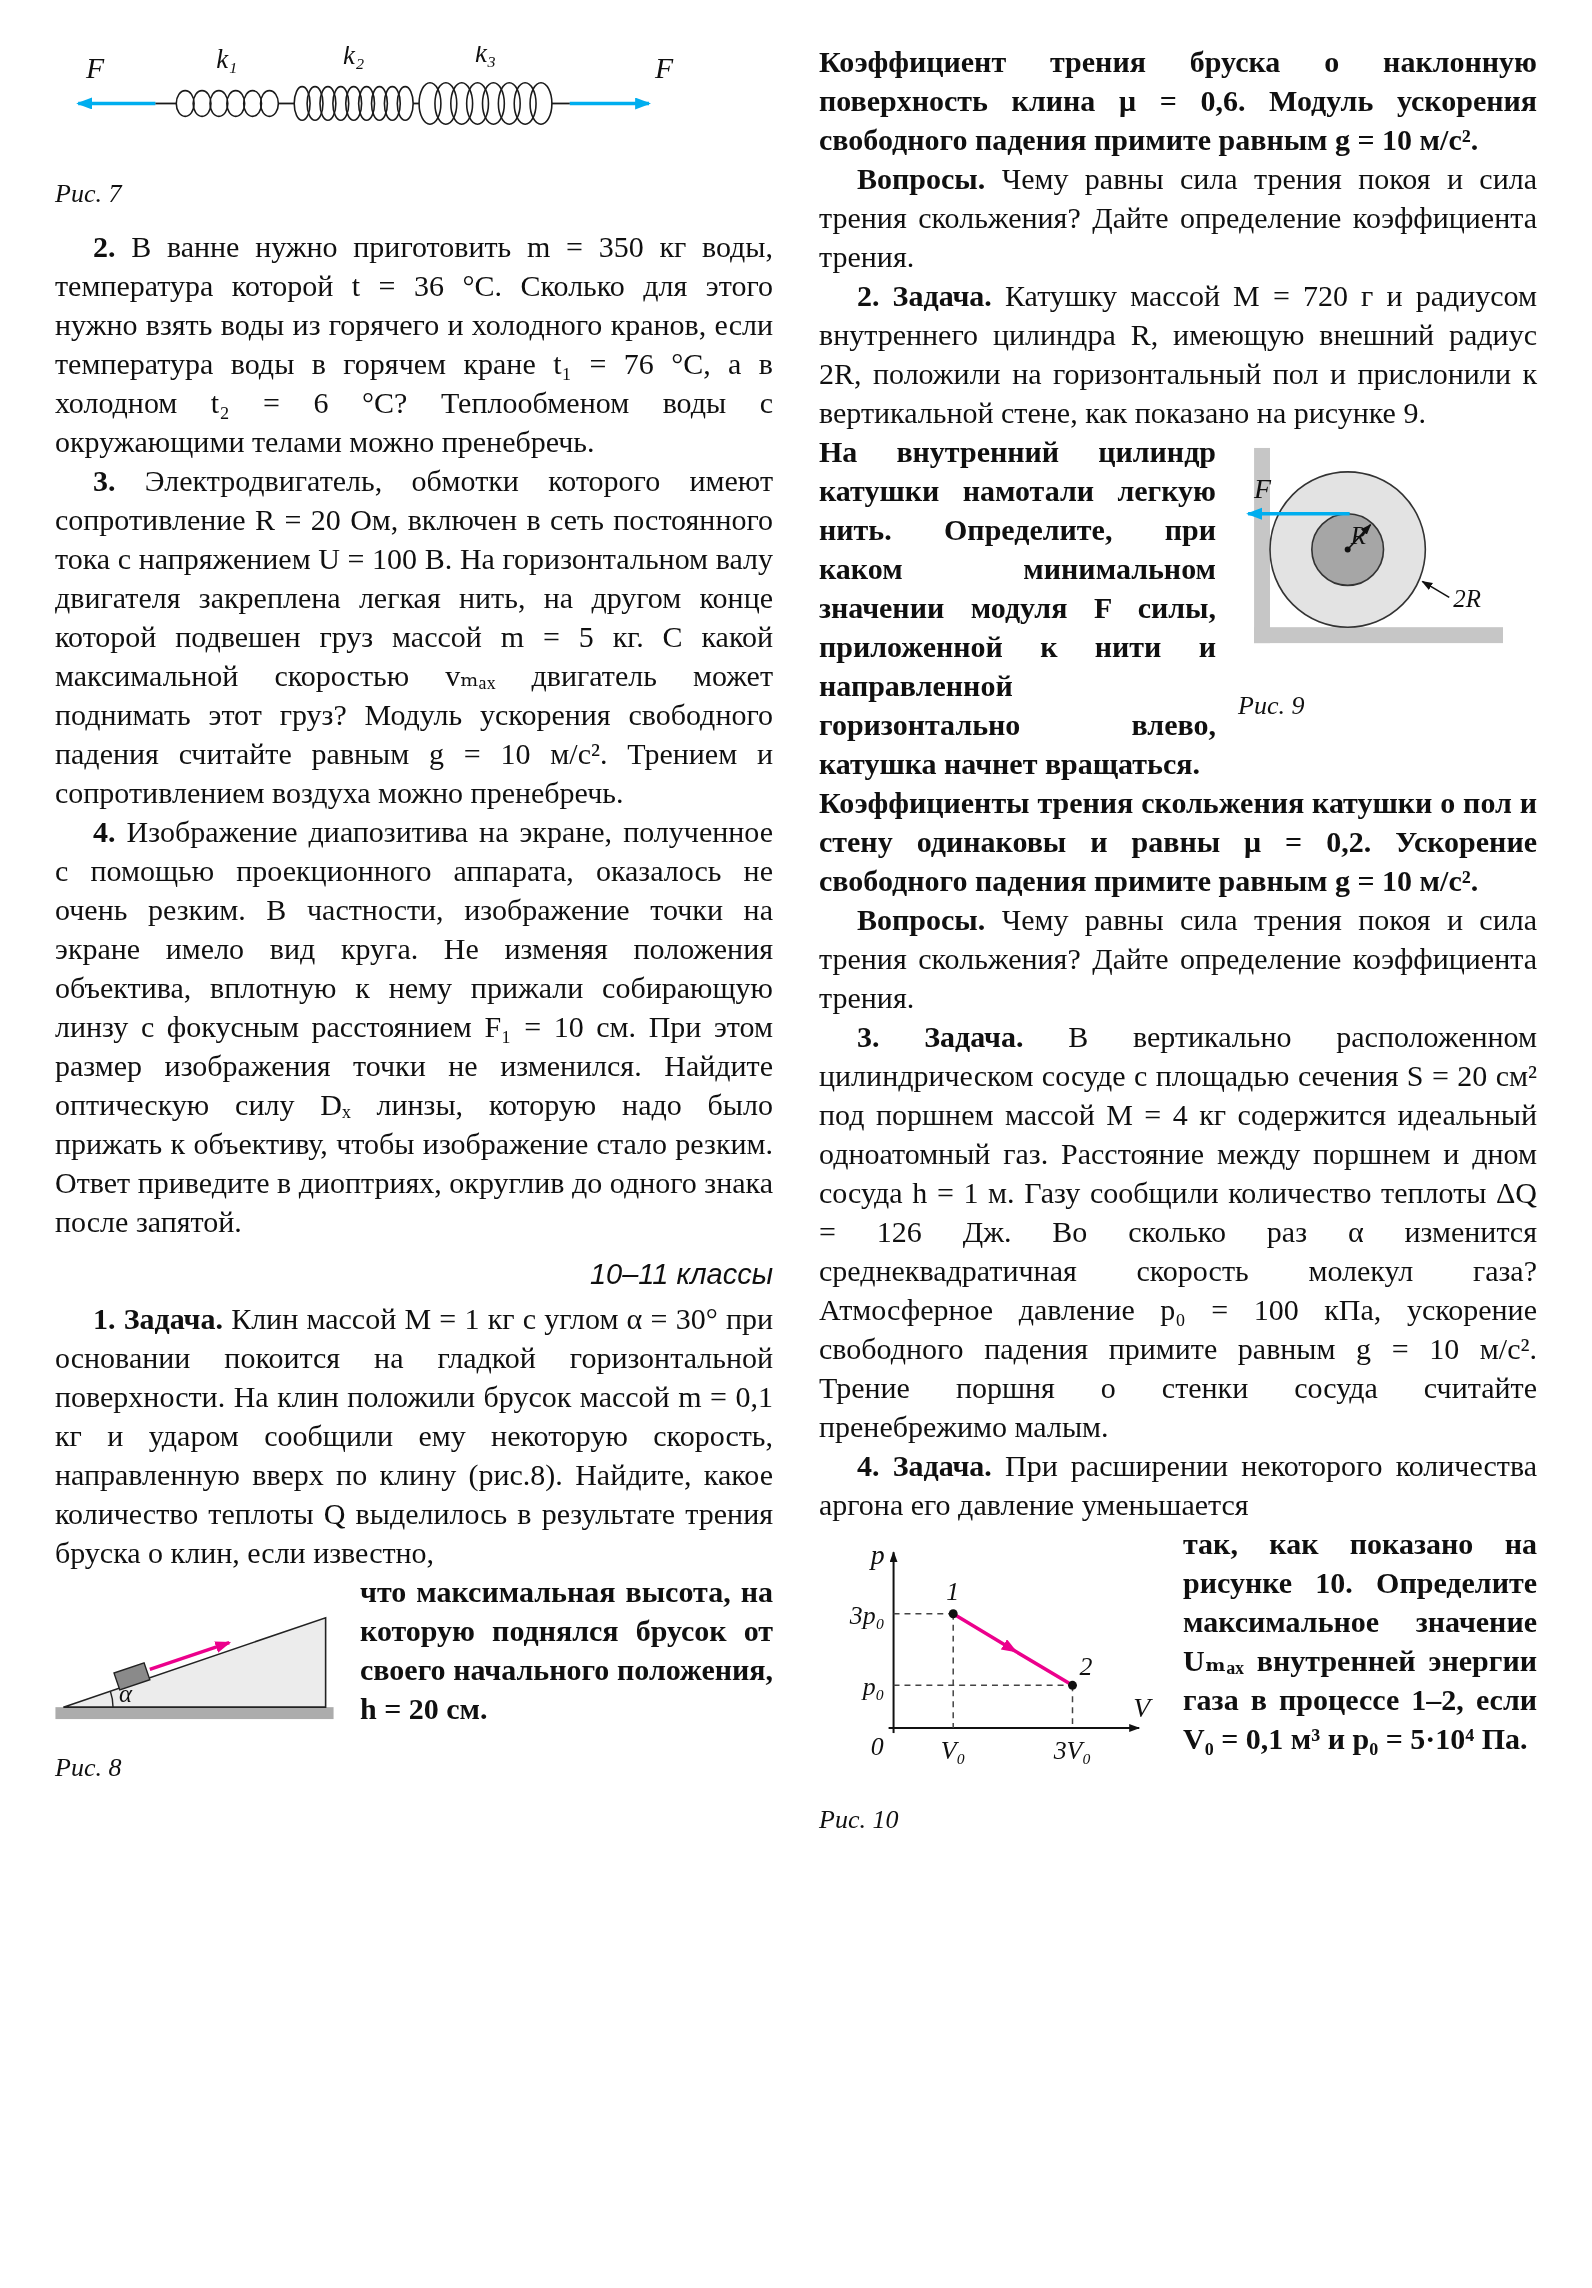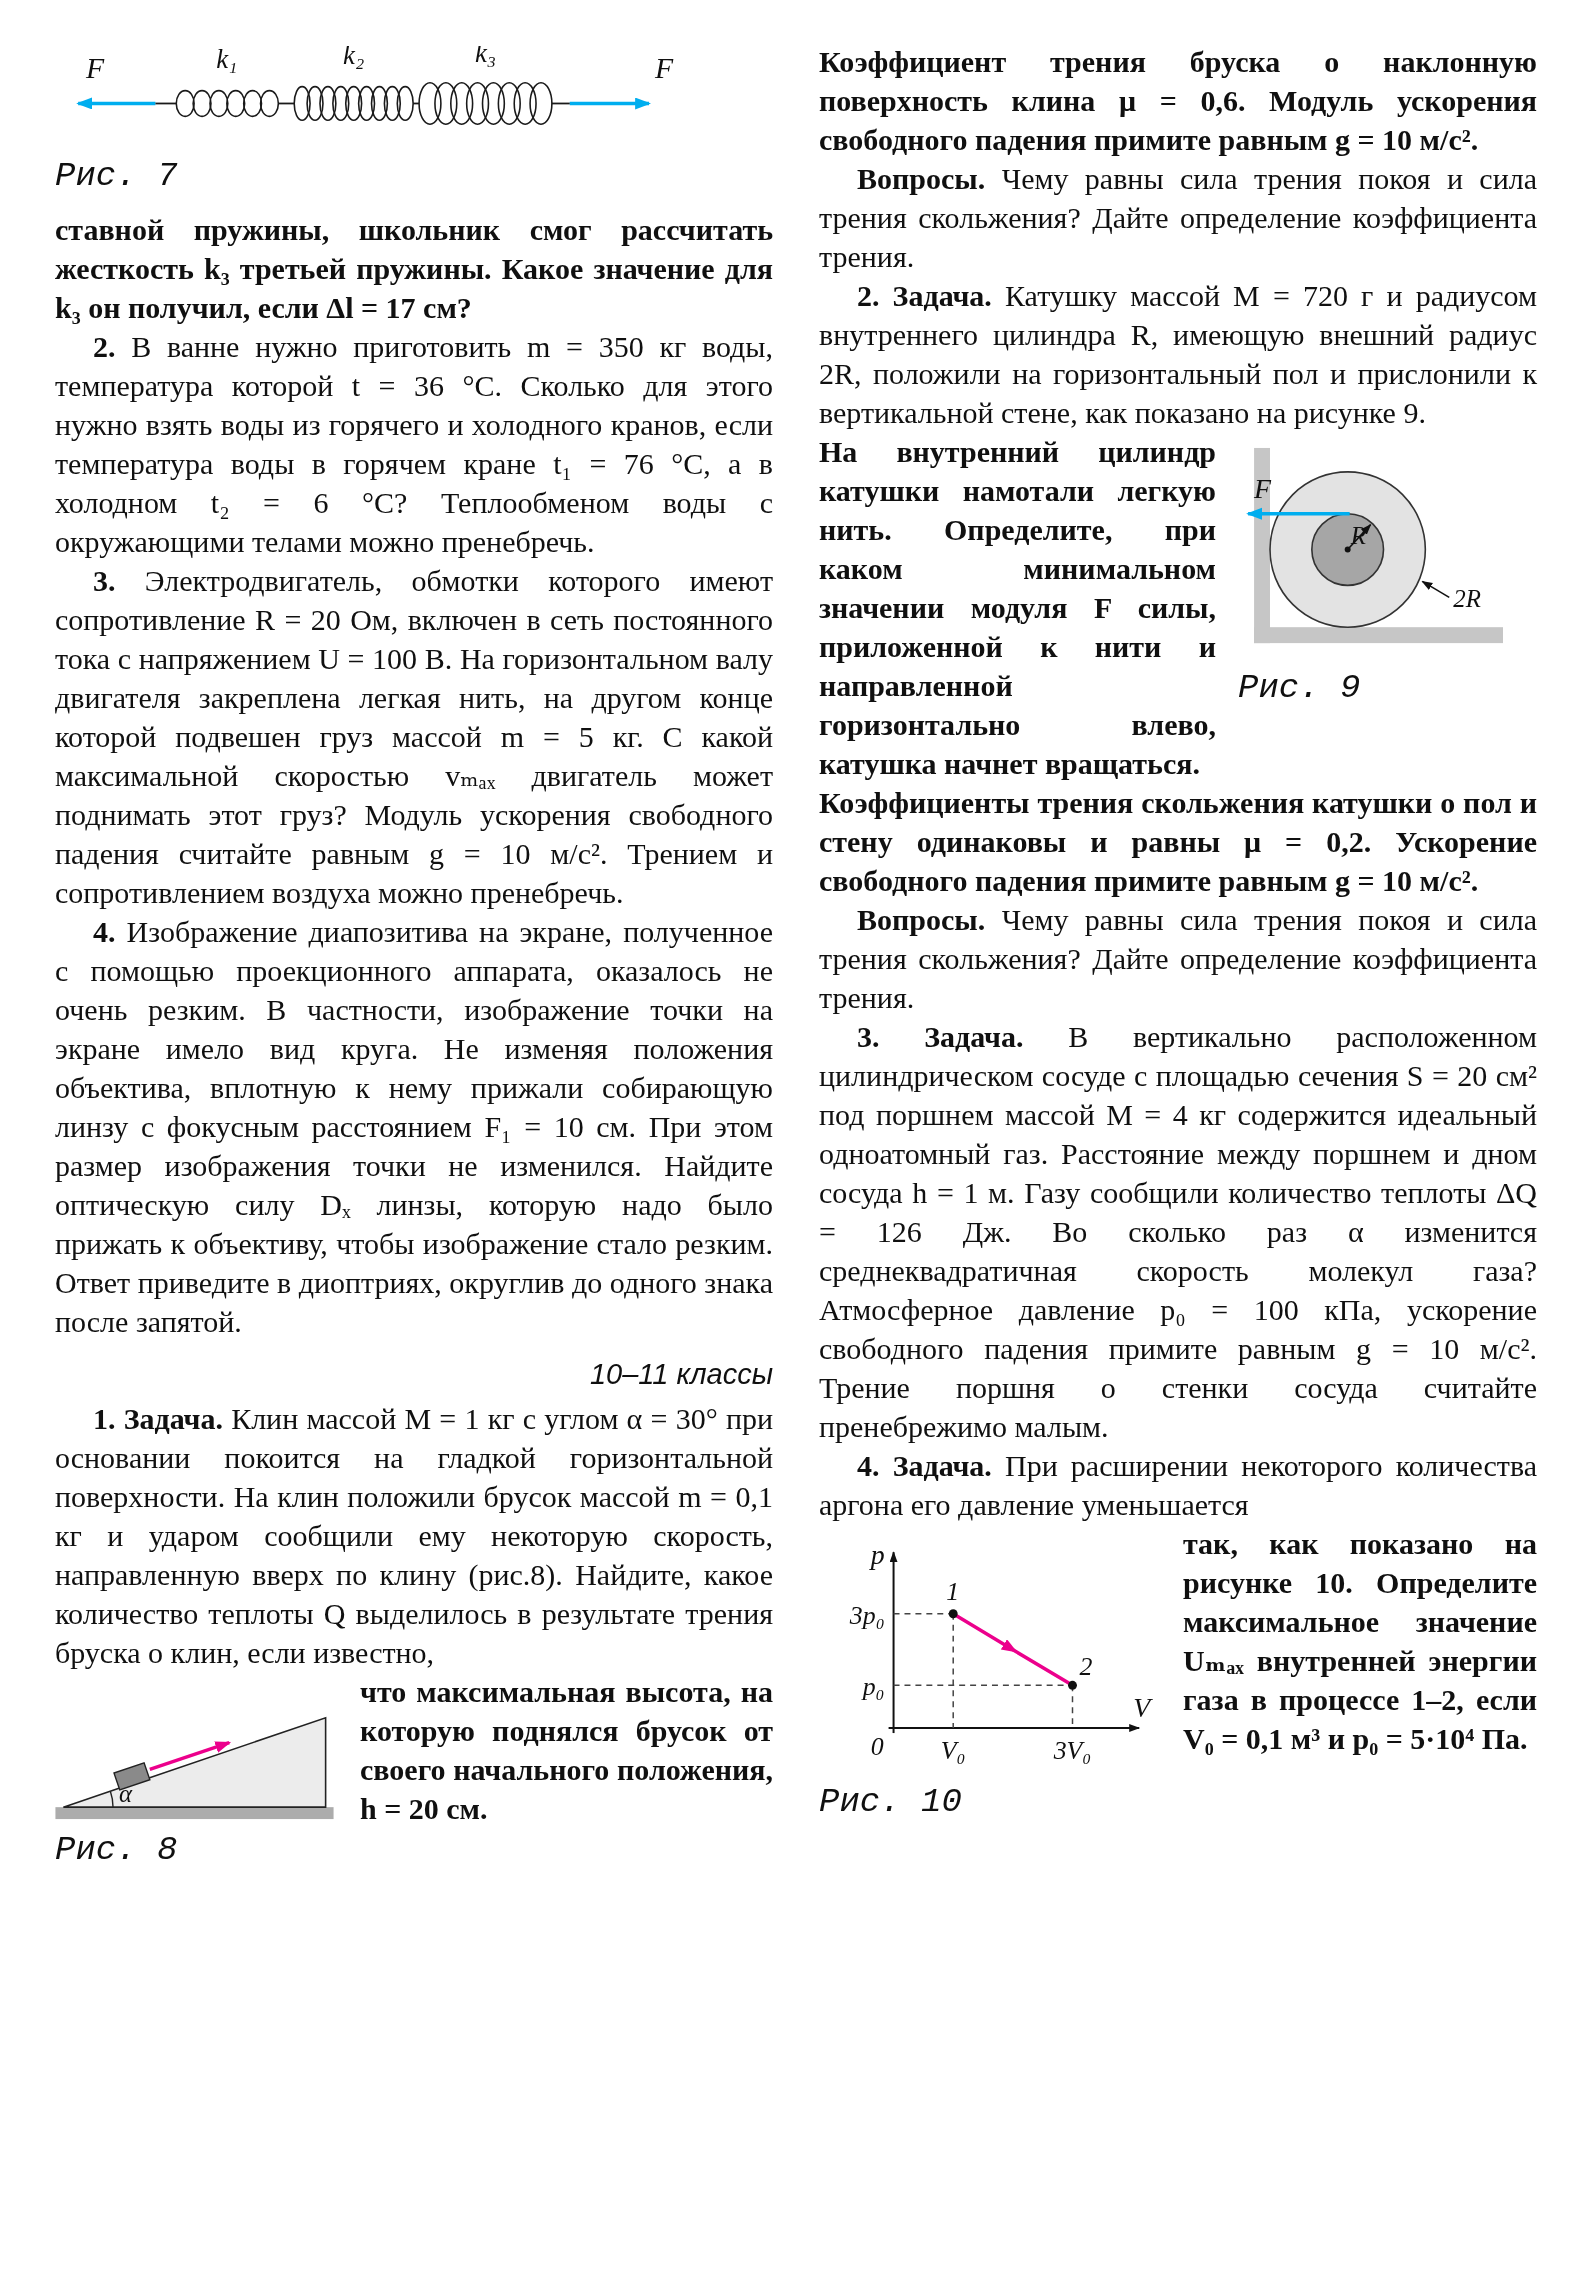--- a/index.html
+++ b/index.html
@@ -22,22 +22,22 @@
   .lead { font-weight:bold; }
 
   .section-heading {
     text-align:right; font-weight:normal; font-style:italic;
     font-family:"Liberation Sans","DejaVu Sans",sans-serif;
     font-size:29px; margin:14px 0 5px 0;
   }
 
   figure { margin:0; }
   .figcaption {
-    font-family:Liberation Mono, monospace;
-    font-style:italic; font-size:34px; margin-top:0; text-indent:0;
+    font-family:Liberation Serif, serif;
+    font-style:italic; font-size:26px; margin-top:17px; text-indent:0;
   }
   .fig7-wrap { margin:4px 0 14px 0; }
   .float-left  { float:left;  margin:10px 26px 6px 0; }
   .float-right { float:right; margin:8px 0 6px 22px; }
   .clearing { clear:both; }
 
   svg { display:block; }
   svg text {
     font-family:"Liberation Serif","DejaVu Serif","DejaVu Sans",serif;
     font-style:italic; fill:#101010;
@@ -113,21 +113,20 @@
             <ellipse class="coil" cx="441" cy="58" rx="11" ry="21"></ellipse>
             <ellipse class="coil" cx="457" cy="58" rx="11" ry="21"></ellipse>
             <ellipse class="coil" cx="473" cy="58" rx="11" ry="21"></ellipse>
             <ellipse class="coil" cx="489" cy="58" rx="11" ry="21"></ellipse>
           </g>
           <line x1="500" y1="58" x2="518" y2="58" class="thin-black"></line>
         </svg>
         <figcaption class="figcaption">Рис. 7</figcaption>
       </figure>
 
-      <p class="cont">ставной пружины, школьник смог рассчитать жесткость k₃ третьей пружины. Какое значение для k₃ он получил, если Δl = 17  см?</p>
 
       <p class="para"><b class="lead">2.</b><span> В ванне нужно приготовить m = 350  кг воды, температура которой t = 36 °С. Сколько для этого нужно взять воды из горячего и холодного кранов, если температура воды в горячем кране t₁ = 76 °С, а в холодном t₂ = 6 °С? Теплообменом воды с окружающими телами можно пренебречь.</span></p>
 
       <p class="para"><b class="lead">3.</b><span> Электродвигатель, обмотки которого имеют сопротивление R = 20  Ом, включен в сеть постоянного тока с напряжением U = 100  В. На горизонтальном валу двигателя закреплена легкая нить, на другом конце которой подвешен груз массой m = 5  кг. С какой максимальной скоростью vₘₐₓ двигатель может поднимать этот груз? Модуль ускорения свободного падения считайте равным g = 10 м/с². Трением и сопротивлением воздуха можно пренебречь.</span></p>
 
       <p class="para"><b class="lead">4.</b><span> Изображение диапозитива на экране, полученное с помощью проекционного аппарата, оказалось не очень резким. В частности, изображение точки на экране имело вид круга. Не изменяя положения объектива, вплотную к нему прижали собирающую линзу с фокусным расстоянием F₁ = 10  см. При этом размер изображения точки не изменился. Найдите оптическую силу Dₓ линзы, которую надо было прижать к объективу, чтобы изображение стало резким. Ответ приведите в диоптриях, округлив до одного знака после запятой.</span></p>
 
       <h3 class="section-heading">10–11 классы</h3>
 
       <p class="para"><b class="lead">1. Задача.</b><span> Клин массой M = 1  кг с углом α = 30° при основании покоится на гладкой горизонтальной поверхности. На клин положили брусок массой m = 0,1  кг и ударом сообщили ему некоторую скорость, направленную вверх по клину (рис.8). Найдите, какое количество теплоты Q выделилось в результате трения бруска о клин, если известно,</span></p>

